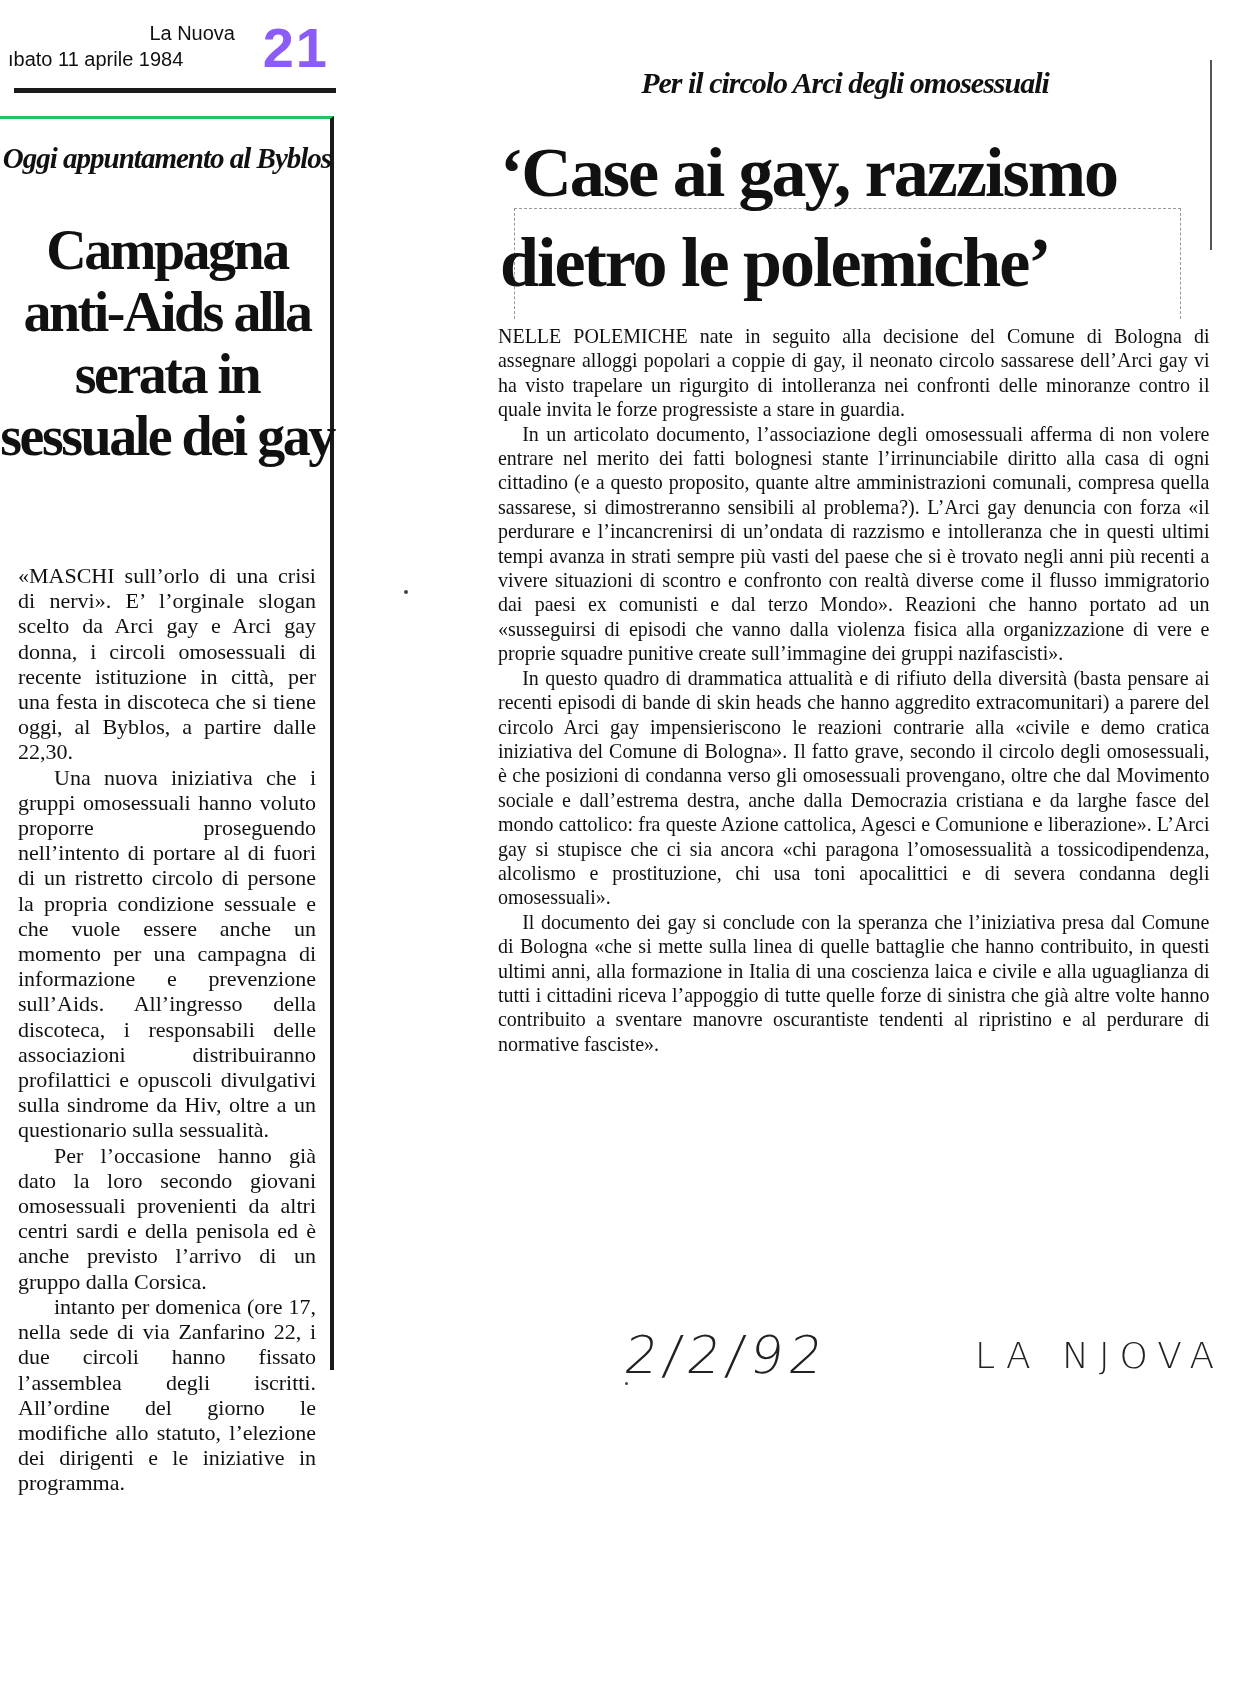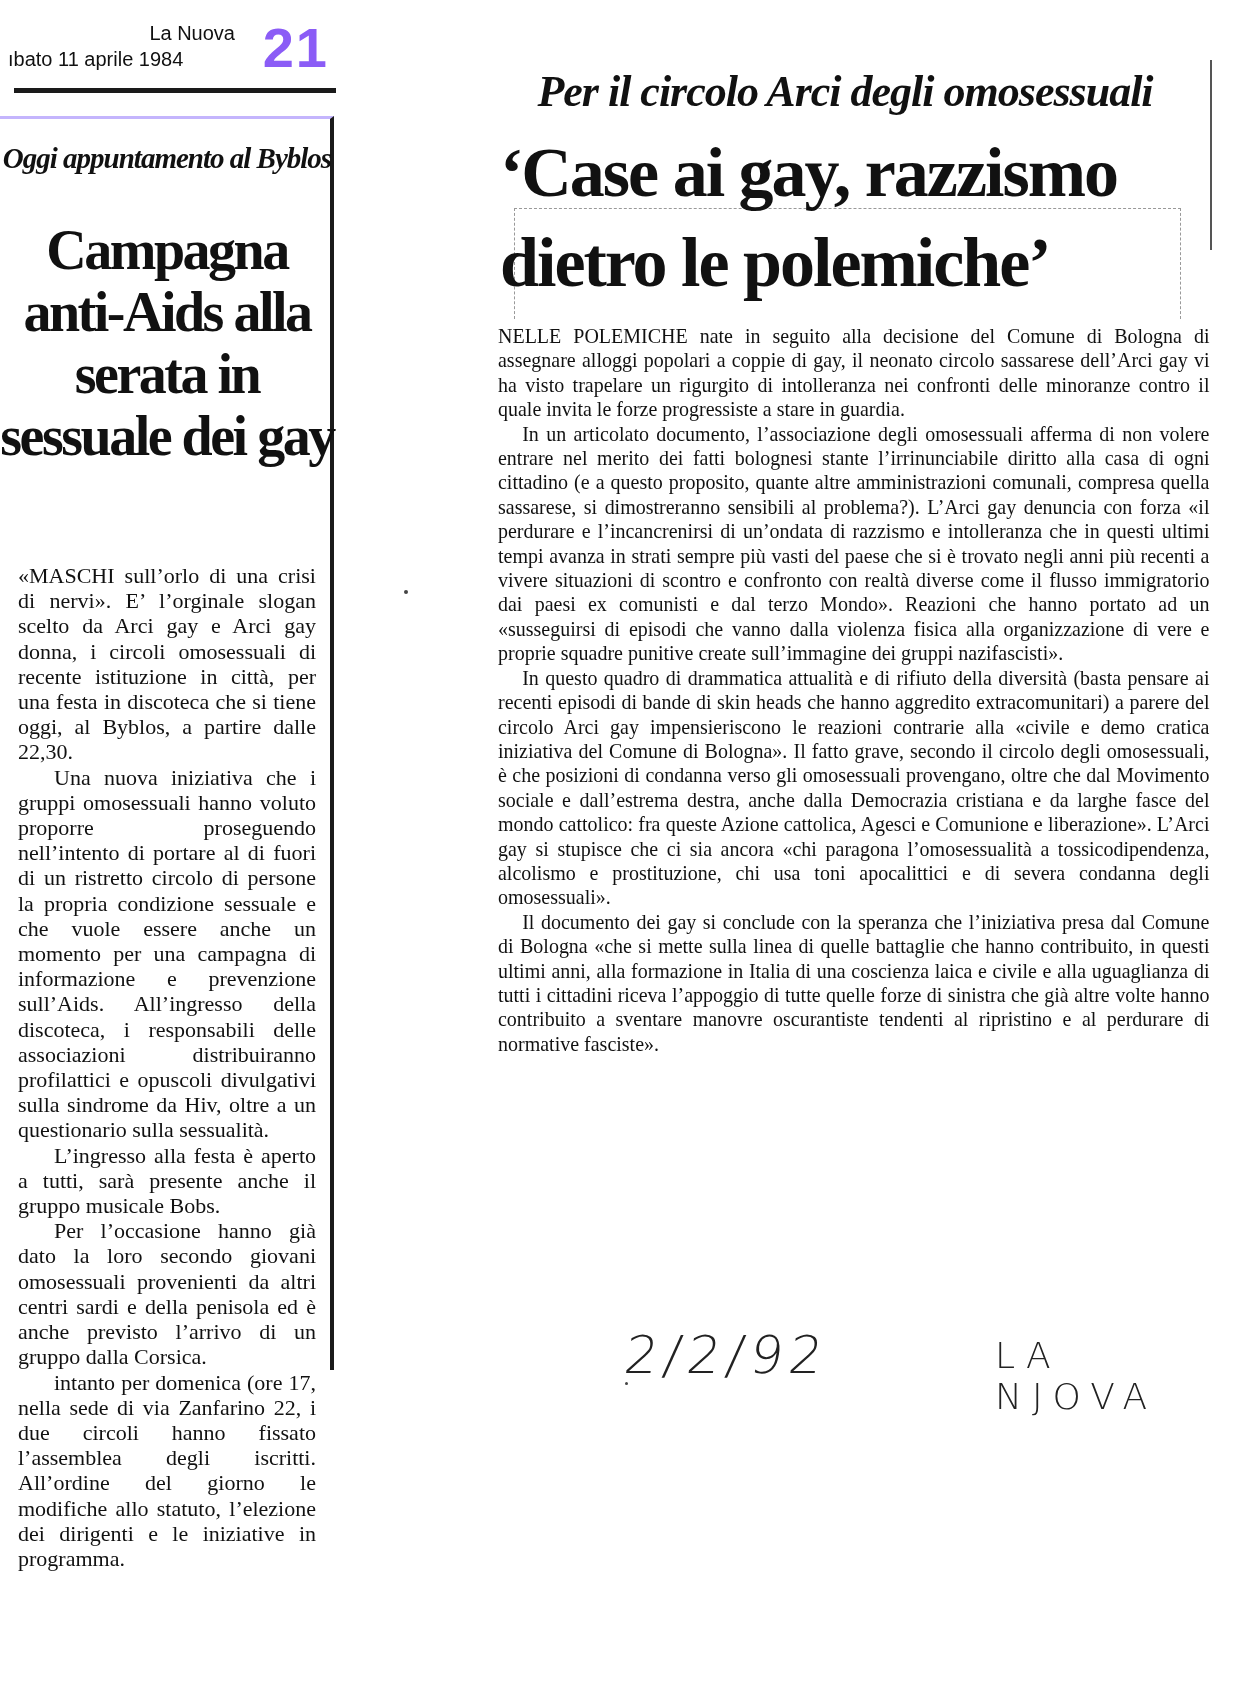--- a/index.html
+++ b/index.html
@@ -21,39 +21,39 @@
     }
     .mast-page {
       position: absolute; right: 6px; top: -2px; font-family: "Liberation Sans", sans-serif;
       font-size: 56px; font-weight: 900; color: #8b5cf6; letter-spacing: 2px; line-height: 60px;
     }
     .mast-rule {
       position: absolute; left: 14px; top: 88px; width: 322px; height: 5px; background: #1a1a1a;
     }
     .left-box {
       position: absolute; left: 0; top: 116px; width: 334px; height: 1254px;
-      border-top: 3px solid #c4b5fd; border-right: 4px solid #1a1a1a; box-sizing: border-box;
+      border-top: 3px solid #22c55e; border-right: 4px solid #1a1a1a; box-sizing: border-box;
     }
     .left-kicker {
       position: absolute; left: 0; width: 334px; top: 24px; text-align: center;
       font-style: italic; font-weight: bold; font-size: 29px; line-height: 30px; letter-spacing: -1px;
     }
     .left-headline {
       position: absolute; left: 0; width: 334px; top: 100px; text-align: center;
       font-weight: bold; font-size: 56px; line-height: 62px; letter-spacing: -2.5px;
     }
     .left-body {
       position: absolute; left: 18px; top: 444px; width: 298px;
       font-size: 22px; line-height: 25.2px; text-align: justify;
     }
     .left-body p { margin: 0; text-indent: 0; }
     .left-body p + p { text-indent: 36px; }
     .right-kicker {
       position: absolute; left: 490px; width: 710px; top: 66px; text-align: center;
-      font-style: italic; font-weight: bold; font-size: 44px; letter-spacing: -1px; font-family: Liberation Serif, serif;
+      font-style: italic; font-weight: bold; font-size: 30px; letter-spacing: -1px; font-family: Liberation Serif, serif;
     }
     .right-headline {
       position: absolute; left: 500px; width: 690px; top: 128px; 
       font-weight: bold; font-size: 70px; line-height: 90px; letter-spacing: -2px;
     }
     .dotted-box {
       position: absolute; left: 514px; top: 208px; width: 665px; height: 110px;
       border: 1px dashed #999; border-bottom: none;
     }
     .right-rule {
@@ -64,42 +64,41 @@
       font-family: "Liberation Serif", serif; font-size: 21.5px; line-height: 24.4px;
       text-align: justify; transform: scaleX(0.93); transform-origin: left top; width: 765px;
     }
     .right-body p { margin: 0; }
     .right-body p + p { text-indent: 26px; }
     .handwritten {
       position: absolute; top: 1325px; font-family: "DejaVu Sans", sans-serif;
       font-size: 44px; font-weight: 200; color: #222; letter-spacing: 6px;
     }
     .hw-date { left: 625px; font-size: 52px; transform: skewX(-8deg); }
-    .hw-source { left: 975px; font-size: 36px; top: 1335px; letter-spacing: 10px; margin-left: 20px; }
+    .hw-source { left: 975px; font-size: 36px; top: 1335px; letter-spacing: 10px; }
     .speck {
       position: absolute; width: 4px; height: 4px; border-radius: 50%; background: #444;
     }
   </style>
 </head>
 <body>
 
 <div class="masthead">
   <div class="mast-paper">La Nuova</div>
   <div class="mast-date">ıbato 11 aprile 1984</div>
   <div class="mast-page">21</div>
 </div>
 <div class="mast-rule"></div>
 
 <div class="left-box">
   <div class="left-kicker">Oggi appuntamento al Byblos</div>
   <div class="left-headline">Campagna anti-Aids alla serata in sessuale dei gay</div>
   <div class="left-body">
     <p>«MASCHI sull’orlo di una crisi di nervi». E’ l’orginale slogan scelto da Arci gay e Arci gay donna, i circoli omosessuali di recente istituzione in città, per una festa in discoteca che si tiene oggi, al Byblos, a partire dalle 22,30.</p>
     <p>Una nuova iniziativa che i gruppi omosessuali hanno voluto proporre proseguendo nell’intento di portare al di fuori di un ristretto circolo di persone la propria condizione sessuale e che vuole essere anche un momento per una campagna di informazione e prevenzione sull’Aids. All’ingresso della discoteca, i responsabili delle associazioni distribuiranno profilattici e opuscoli divulgativi sulla sindrome da Hiv, oltre a un questionario sulla sessualità.</p>
-    <p>L’ingresso alla festa è aperto a tutti, sarà presente anche il gruppo musicale Bobs.</p>
     <p>Per l’occasione hanno già dato la loro secondo giovani omosessuali provenienti da altri centri sardi e della penisola ed è anche previsto l’arrivo di un gruppo dalla Corsica.</p>
     <p>intanto per domenica (ore 17, nella sede di via Zanfarino 22, i due circoli hanno fissato l’assemblea degli iscritti. All’ordine del giorno le modifiche allo statuto, l’elezione dei dirigenti e le iniziative in programma.</p>
   </div>
 </div>
 
 <div class="right-kicker">Per il circolo Arci degli omosessuali</div>
 <div class="dotted-box"></div>
 <div class="right-headline">‘Case ai gay, razzismo dietro le polemiche’</div>
 <div class="right-rule"></div>
 

